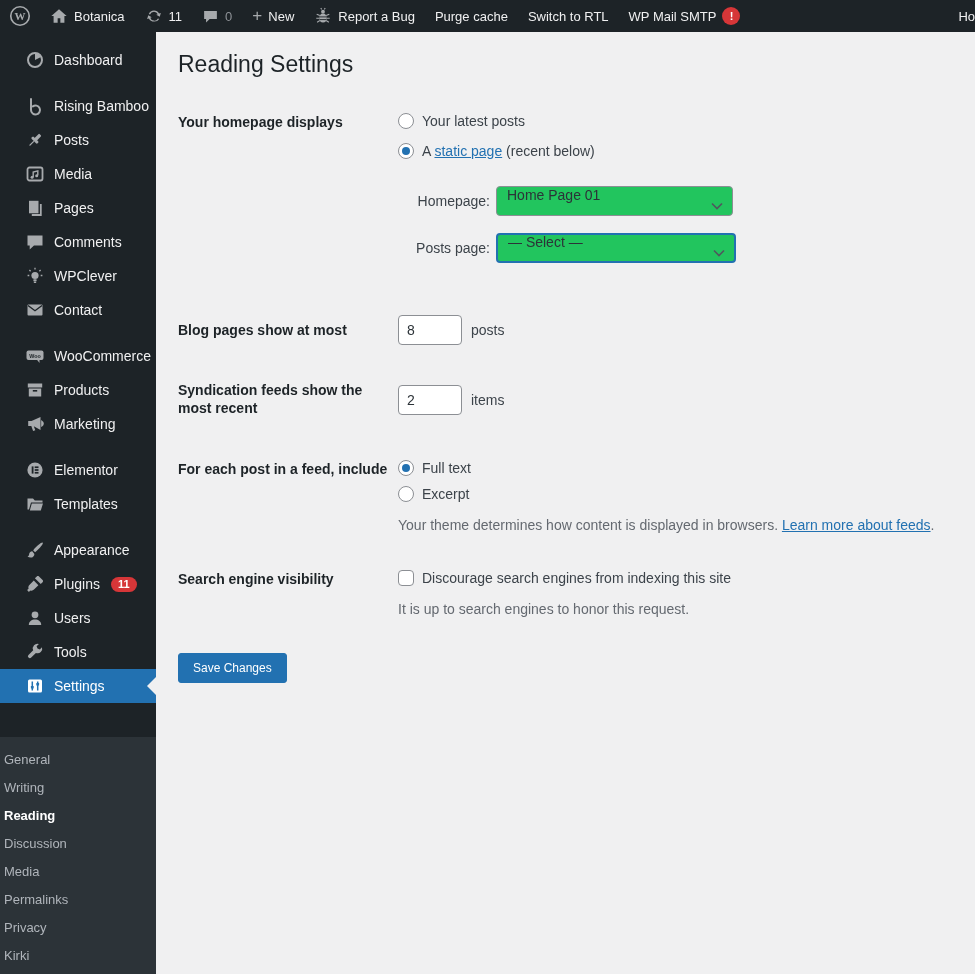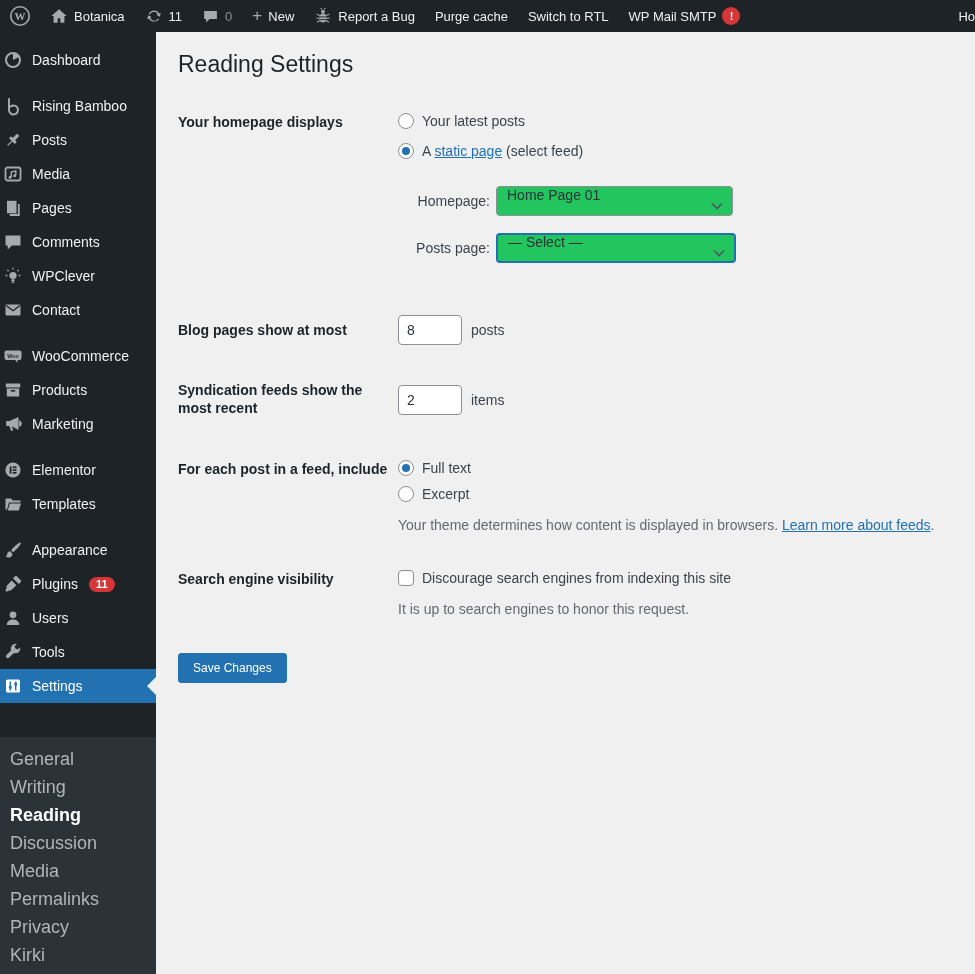--- a/index.html
+++ b/index.html
@@ -19,33 +19,33 @@
   .ab-badge { width:18px; height:18px; border-radius:50%; background:#d63638;
     color:#fff; font-size:11px; font-weight:bold; display:flex;
     align-items:center; justify-content:center; }
   .ab-right { margin-left:auto; padding:0; }
 
   
   .sidebar { position:absolute; top:32px; left:0; width:156px; bottom:0;
     background:#1d2327; color:#f0f0f1; }
   .menu { padding-top:11px; }
   .menu-item { height:34px; display:flex; align-items:center; gap:9px;
-    padding-left:3px; font-size:14px; cursor:pointer; position:relative; }
+    padding-left:25px; font-size:14px; cursor:pointer; position:relative; }
   .menu-item .mi-icon { width:20px; height:20px; flex:0 0 20px; }
   .menu-sep { height:12px; }
   .menu-item.active { background:#2271b1; color:#fff; }
   .menu-item.active::after { content:""; position:absolute; right:0; top:50%;
     margin-top:-9px; border-top:9px solid transparent;
     border-bottom:9px solid transparent; border-right:9px solid #f0f0f1; }
   .mi-badge { margin-left:2px; background:#d63638; color:#fff; font-size:11px;
     font-weight:bold; border-radius:9px; padding:2px 7px; line-height:1; }
   .submenu { position:absolute; top:705px; left:0; right:0; bottom:0;
     background:#2c3338; padding-top:8px; }
   .submenu-item { height:28px; display:flex; align-items:center;
-    padding-left:10px; font-size:18px; color:#b0b5bb; cursor:pointer; }
+    padding-left:4px; font-size:13px; color:#b0b5bb; cursor:pointer; }
   .submenu-item.current { color:#fff; font-weight:bold; }
 
   
   .content { position:absolute; top:32px; left:156px; width:819px; bottom:0;
     background:#f0f0f1; color:#3c434a; font-size:14px; }
   .page-title { position:absolute; left:22px; top:19px; font-size:23px;
     font-weight:400; color:#1d2327; }
   .frow { position:absolute; left:22px; display:flex; }
   .flabel { width:220px; font-weight:bold; color:#1d2327; line-height:18px;
     flex:0 0 220px; }
@@ -380,21 +380,21 @@
 
   <div class="frow" style="top:81px;">
     <div class="flabel">Your homepage displays</div>
     <div class="fctrl">
       <div class="radio-line">
         <span class="radio"></span>
         <span>Your latest posts</span>
       </div>
       <div class="radio-line" style="margin-top:14px;">
         <span class="radio checked"></span>
-        <span><span>A </span><a class="link">static page</a><span> (select feed)</span></span>
+        <span><span>A </span><a class="link">static page</a><span> (recent below)</span></span>
       </div>
     </div>
   </div>
 
   <div class="sel-row" style="left:242px; top:154px;">
     <div class="sel-label">Homepage:</div>
     <div class="selectbox">
       <span>Home Page 01</span>
       <span class="chev">
         <svg width="12" height="8" viewBox="0 0 12 8">

